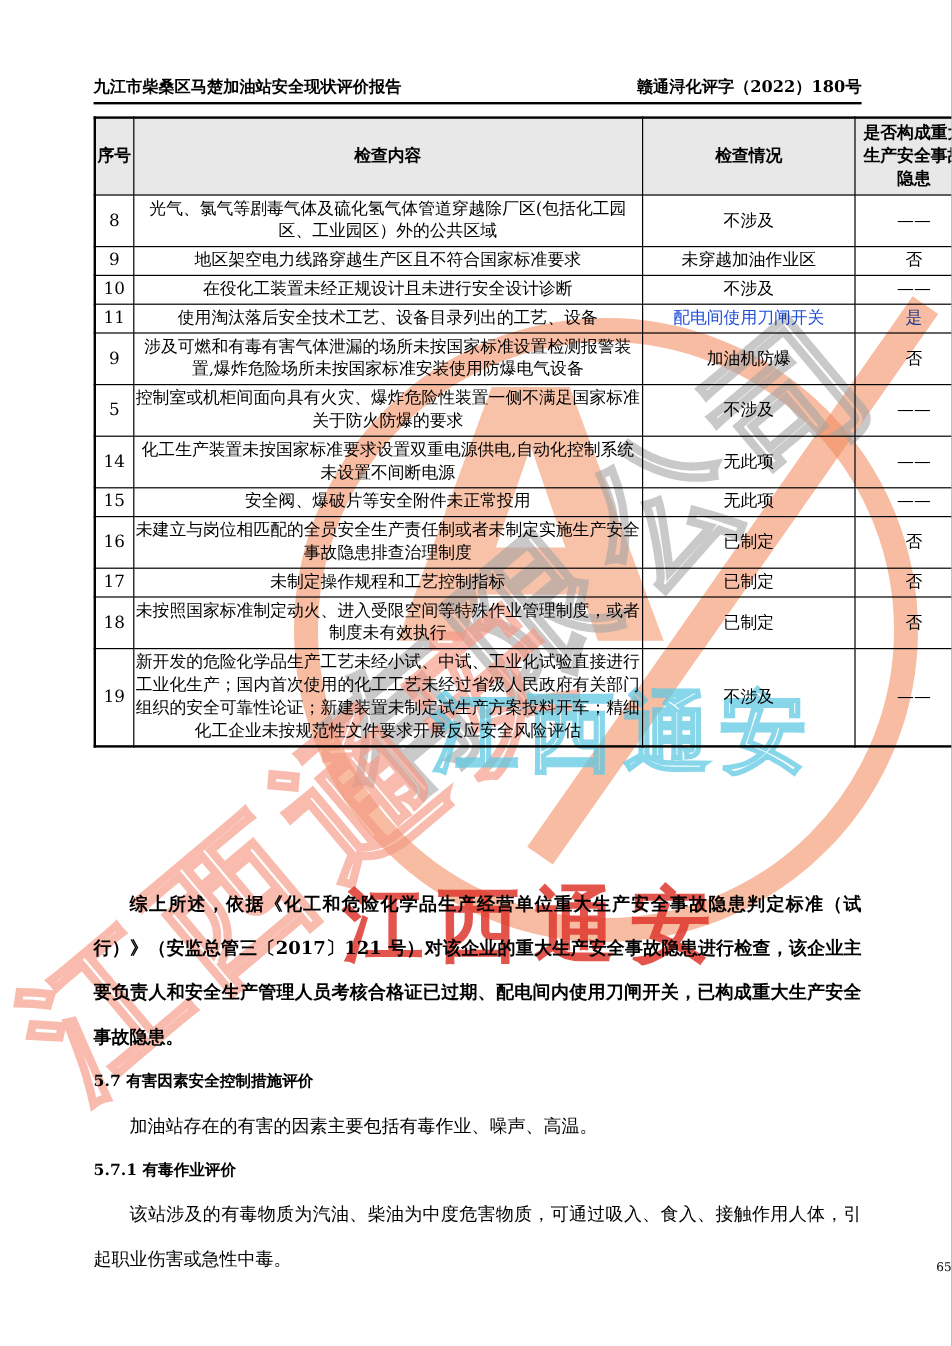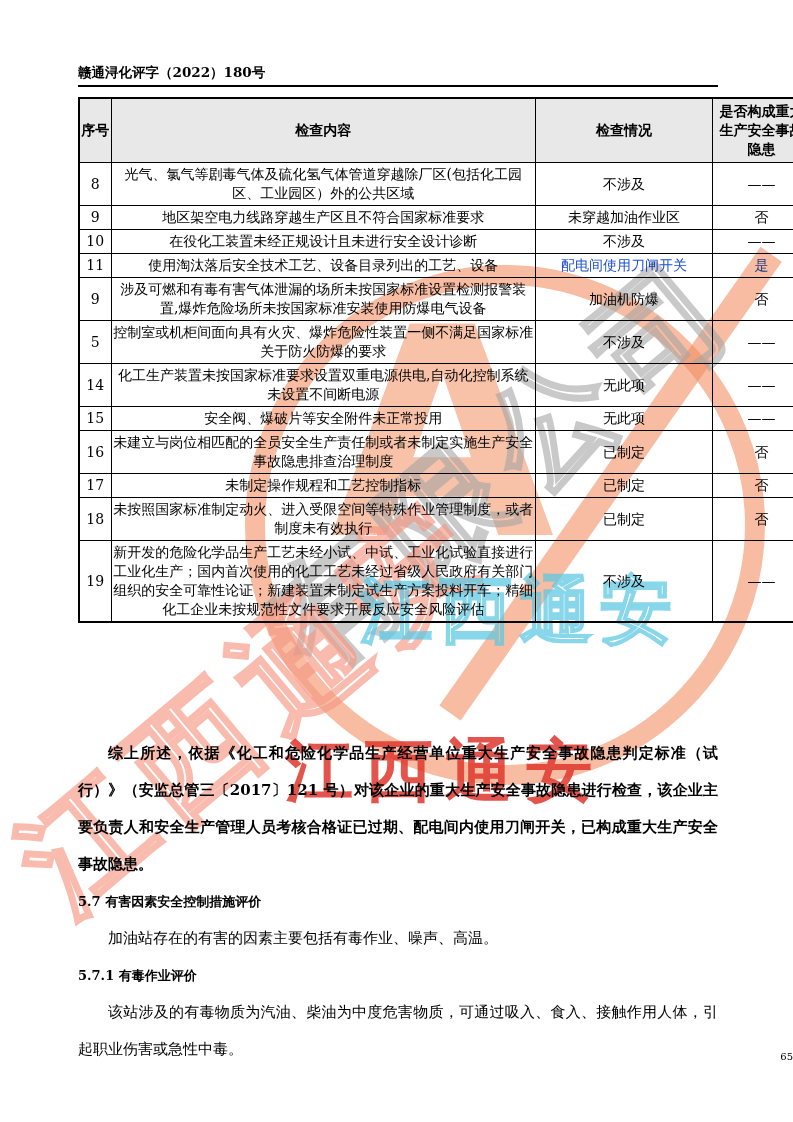--- a/index.html
+++ b/index.html
@@ -103,20 +103,21 @@
     <div class="wm-ring"></div>
     <div class="wm-slash"></div>
     <div class="wm-logo-a">A</div>
     <div class="wm-grey-diagonal">有限公司</div>
     <div class="wm-pink-diagonal">江西通安</div>
     <div class="wm-cyan-text">江西通安</div>
     <div class="wm-red-text">江西通安</div>
   </div>
 
   <div class="doc-header">
+    <span>九江市柴桑区马楚加油站安全现状评价报告</span>
     <span>赣通浔化评字（2022）180号</span>
   </div>
 
   <div class="tbl-wrap">
     <table class="inspection">
       <colgroup>
         <col class="c-no">
           <col class="c-content">
           <col class="c-status">
           <col class="c-hazard">

